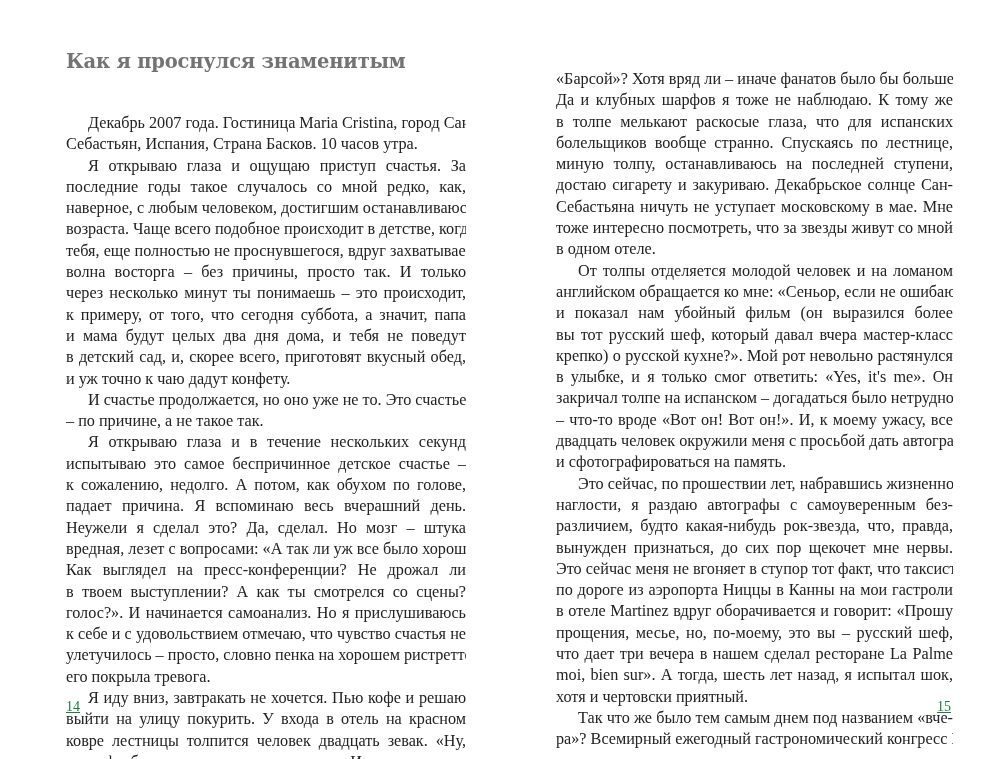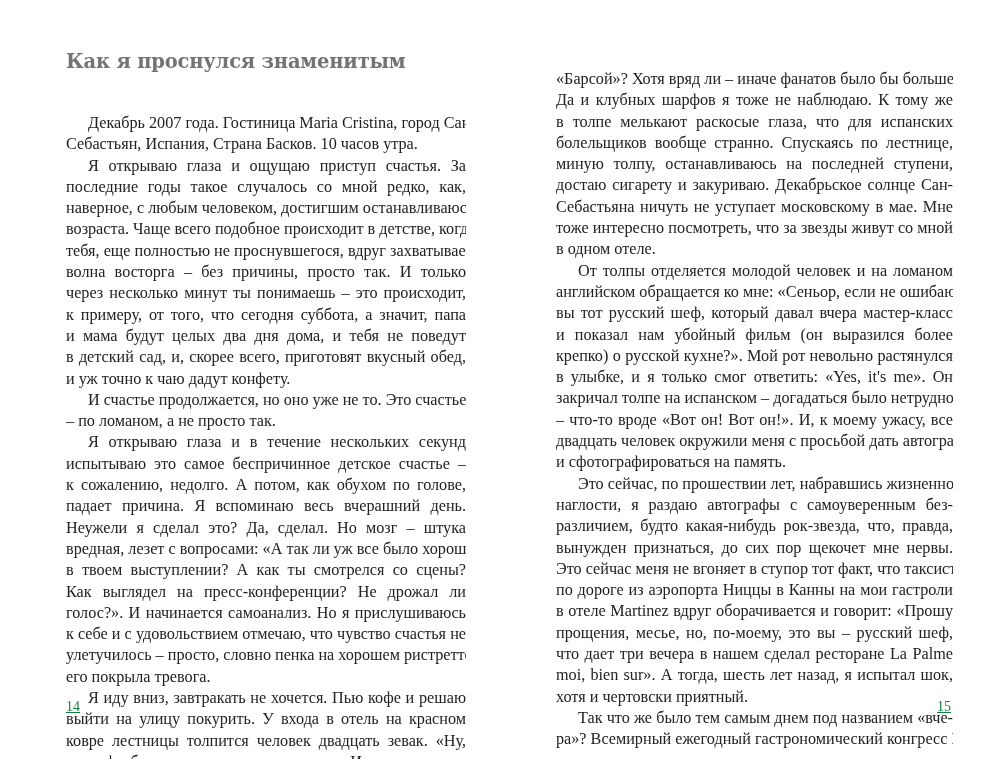--- a/index.html
+++ b/index.html
@@ -87,29 +87,29 @@
         <span class="line">наверное, с любым человеком, достигшим останавливаюсь</span>
         <span class="line">возраста. Чаще всего подобное происходит в детстве, когда</span>
         <span class="line">тебя, еще полностью не проснувшегося, вдруг захватывает</span>
         <span class="line">волна восторга – без причины, просто так. И только</span>
         <span class="line">через несколько минут ты понимаешь – это происходит,</span>
         <span class="line">к примеру, от того, что сегодня суббота, а значит, папа</span>
         <span class="line">и мама будут целых два дня дома, и тебя не поведут</span>
         <span class="line">в детский сад, и, скорее всего, приготовят вкусный обед,</span>
         <span class="line last">и уж точно к чаю дадут конфету.</span>
         <span class="line indent">И счастье продолжается, но оно уже не то. Это счастье</span>
-        <span class="line last">– по ломаном, а не просто так.</span>
+        <span class="line last">– по причине, а не такое так.</span>
         <span class="line indent">Я открываю глаза и в течение нескольких секунд</span>
         <span class="line">испытываю это самое беспричинное детское счастье –</span>
         <span class="line">к сожалению, недолго. А потом, как обухом по голове,</span>
         <span class="line">падает причина. Я вспоминаю весь вчерашний день.</span>
         <span class="line">Неужели я сделал это? Да, сделал. Но мозг – штука</span>
         <span class="line">вредная, лезет с вопросами: «А так ли уж все было хорошо</span>
+        <span class="line">Как выглядел на пресс-конференции? Не дрожал ли</span>
         <span class="line">в твоем выступлении? А как ты смотрелся со сцены?</span>
-        <span class="line">Как выглядел на пресс-конференции? Не дрожал ли</span>
         <span class="line">голос?». И начинается самоанализ. Но я прислушиваюсь</span>
         <span class="line">к себе и с удовольствием отмечаю, что чувство счастья не</span>
         <span class="line">улетучилось – просто, словно пенка на хорошем ристретто,</span>
         <span class="line last">его покрыла тревога.</span>
         <span class="line indent">Я иду вниз, завтракать не хочется. Пью кофе и решаю</span>
         <span class="line">выйти на улицу покурить. У входа в отель на красном</span>
         <span class="line">ковре лестницы толпится человек двадцать зевак. «Ну,</span>
         <span class="line">вот и футболисты приехали», – думаю я. Интересно, с кем</span>
       </div>
     <div class="page-number">14</div>
@@ -121,22 +121,22 @@
         <span class="line">Да и клубных шарфов я тоже не наблюдаю. К тому же</span>
         <span class="line">в толпе мелькают раскосые глаза, что для испанских</span>
         <span class="line">болельщиков вообще странно. Спускаясь по лестнице,</span>
         <span class="line">миную толпу, останавливаюсь на последней ступени,</span>
         <span class="line">достаю сигарету и закуриваю. Декабрьское солнце Сан-</span>
         <span class="line">Себастьяна ничуть не уступает московскому в мае. Мне</span>
         <span class="line">тоже интересно посмотреть, что за звезды живут со мной</span>
         <span class="line last">в одном отеле.</span>
         <span class="line indent">От толпы отделяется молодой человек и на ломаном</span>
         <span class="line">английском обращается ко мне: «Сеньор, если не ошибаюсь,</span>
+        <span class="line">и показал нам убойный фильм (он выразился более</span>
         <span class="line">вы тот русский шеф, который давал вчера мастер-класс</span>
-        <span class="line">и показал нам убойный фильм (он выразился более</span>
         <span class="line">крепко) о русской кухне?». Мой рот невольно растянулся</span>
         <span class="line">в улыбке, и я только смог ответить: «Yes, it's me». Он</span>
         <span class="line">закричал толпе на испанском – догадаться было нетрудно</span>
         <span class="line">– что-то вроде «Вот он! Вот он!». И, к моему ужасу, все</span>
         <span class="line">двадцать человек окружили меня с просьбой дать автограф</span>
         <span class="line last">и сфотографироваться на память.</span>
         <span class="line indent">Это сейчас, по прошествии лет, набравшись жизненной</span>
         <span class="line">наглости, я раздаю автографы с самоуверенным без-</span>
         <span class="line">различием, будто какая-нибудь рок-звезда, что, правда,</span>
         <span class="line">вынужден признаться, до сих пор щекочет мне нервы.</span>

